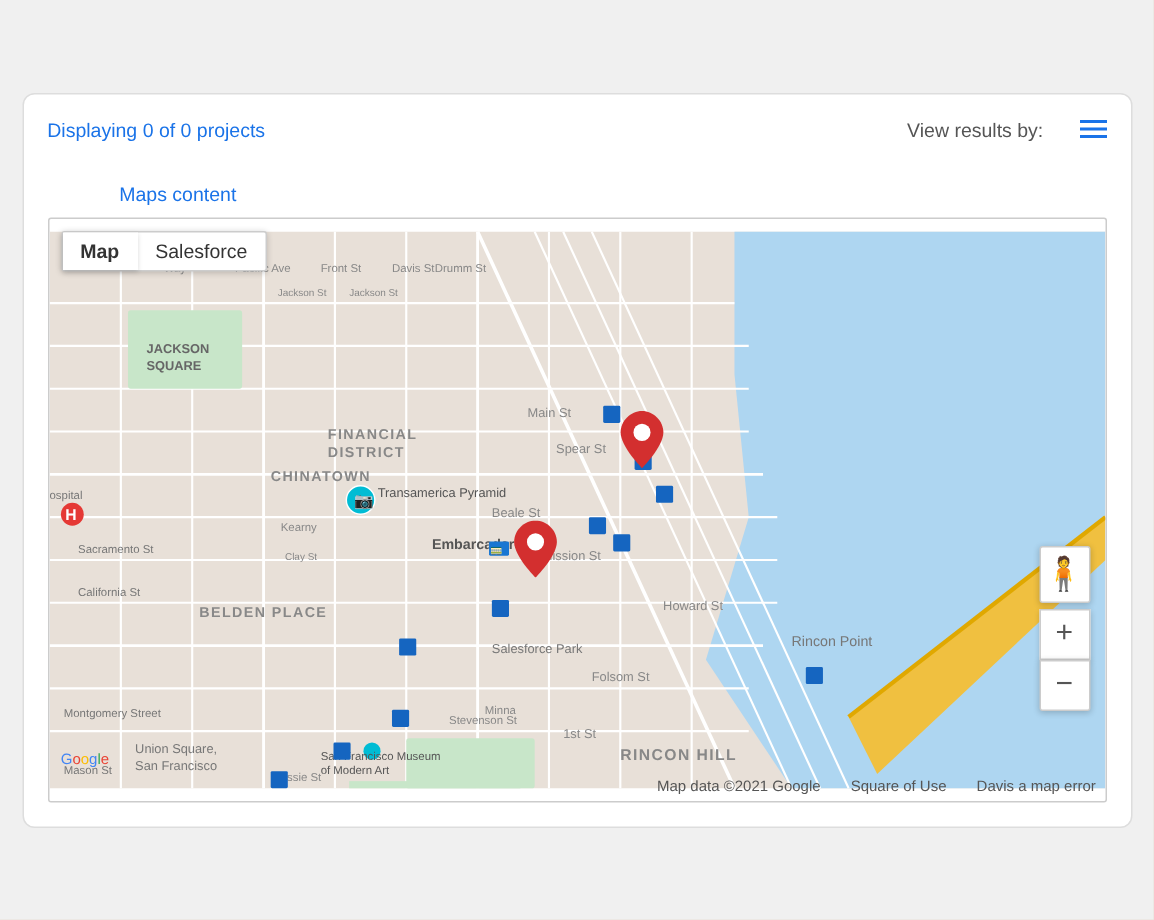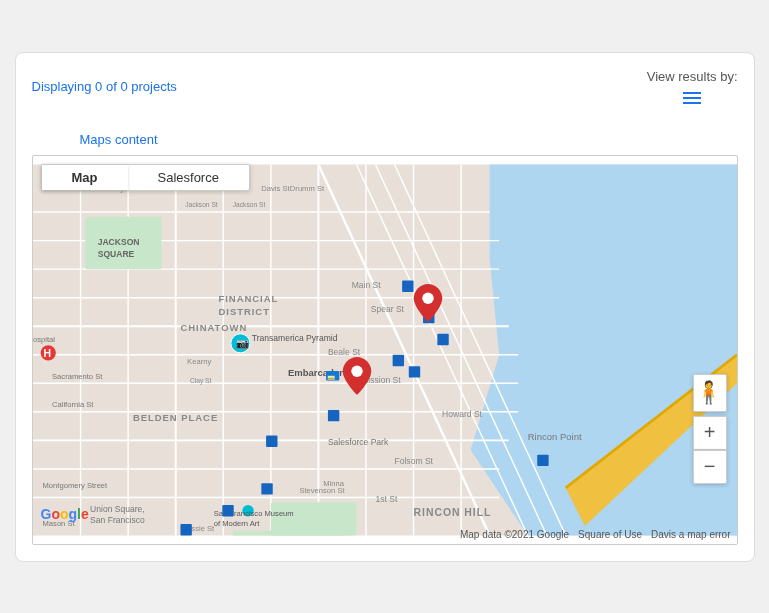--- a/index.html
+++ b/index.html
@@ -24,22 +24,21 @@
       align-items: center;
       margin-bottom: 28px;
     }
     .displaying-text {
       font-size: 13px;
       color: #1a73e8;
     }
     .view-results-area {
       display: flex;
       align-items: center;
-      gap: 8px;
-      flex-direction: column;
+      gap: 24px;
     }
     .view-results-label {
       font-size: 13px;
       color: #555;
     }
     .list-icon {
       display: flex;
       flex-direction: column;
       gap: 3px;
       cursor: pointer;
@@ -70,21 +69,21 @@
       top: 8px;
       left: 8px;
       display: flex;
       background: #fff;
       border: 1px solid #ccc;
       border-radius: 2px;
       z-index: 10;
       box-shadow: 0 1px 4px rgba(0,0,0,0.2);
     }
     .map-toggle button {
-      padding: 5px 30px;
+      padding: 5px 12px;
       font-size: 13px;
       border: none;
       cursor: pointer;
       background: transparent;
       color: #333;
     }
     .map-toggle button.active {
       background: #fff;
       font-weight: bold;
       box-shadow: 0 1px 3px rgba(0,0,0,0.15);
@@ -134,41 +133,41 @@
       border-bottom: 1px solid #ddd;
     }
     .zoom-btn:last-of-type {
       border-radius: 0 0 2px 2px;
     }
     
     .google-logo {
       position: absolute;
       bottom: 22px;
       left: 8px;
-      font-size: 14px;
-      font-weight: bold;
+      font-size: 10px;
+      font-weight: normal;
       color: #4285F4;
       z-index: 10;
     }
     .google-logo span.g { color: #4285F4; }
     .google-logo span.o1 { color: #EA4335; }
     .google-logo span.o2 { color: #FBBC05; }
     .google-logo span.g2 { color: #4285F4; }
     .google-logo span.l { color: #34A853; }
     .google-logo span.e { color: #EA4335; }
     
     .map-footer {
       position: absolute;
       bottom: 4px;
       right: 6px;
       font-size: 10px;
       color: #555;
       z-index: 10;
       display: flex;
-      gap: 9px;
+      gap: 20px;
     }
     .map-footer a {
       color: #555;
       text-decoration: none;
     }
     
     .map-svg {
       position: absolute;
       top: 0; left: 0;
       width: 100%; height: 100%;

